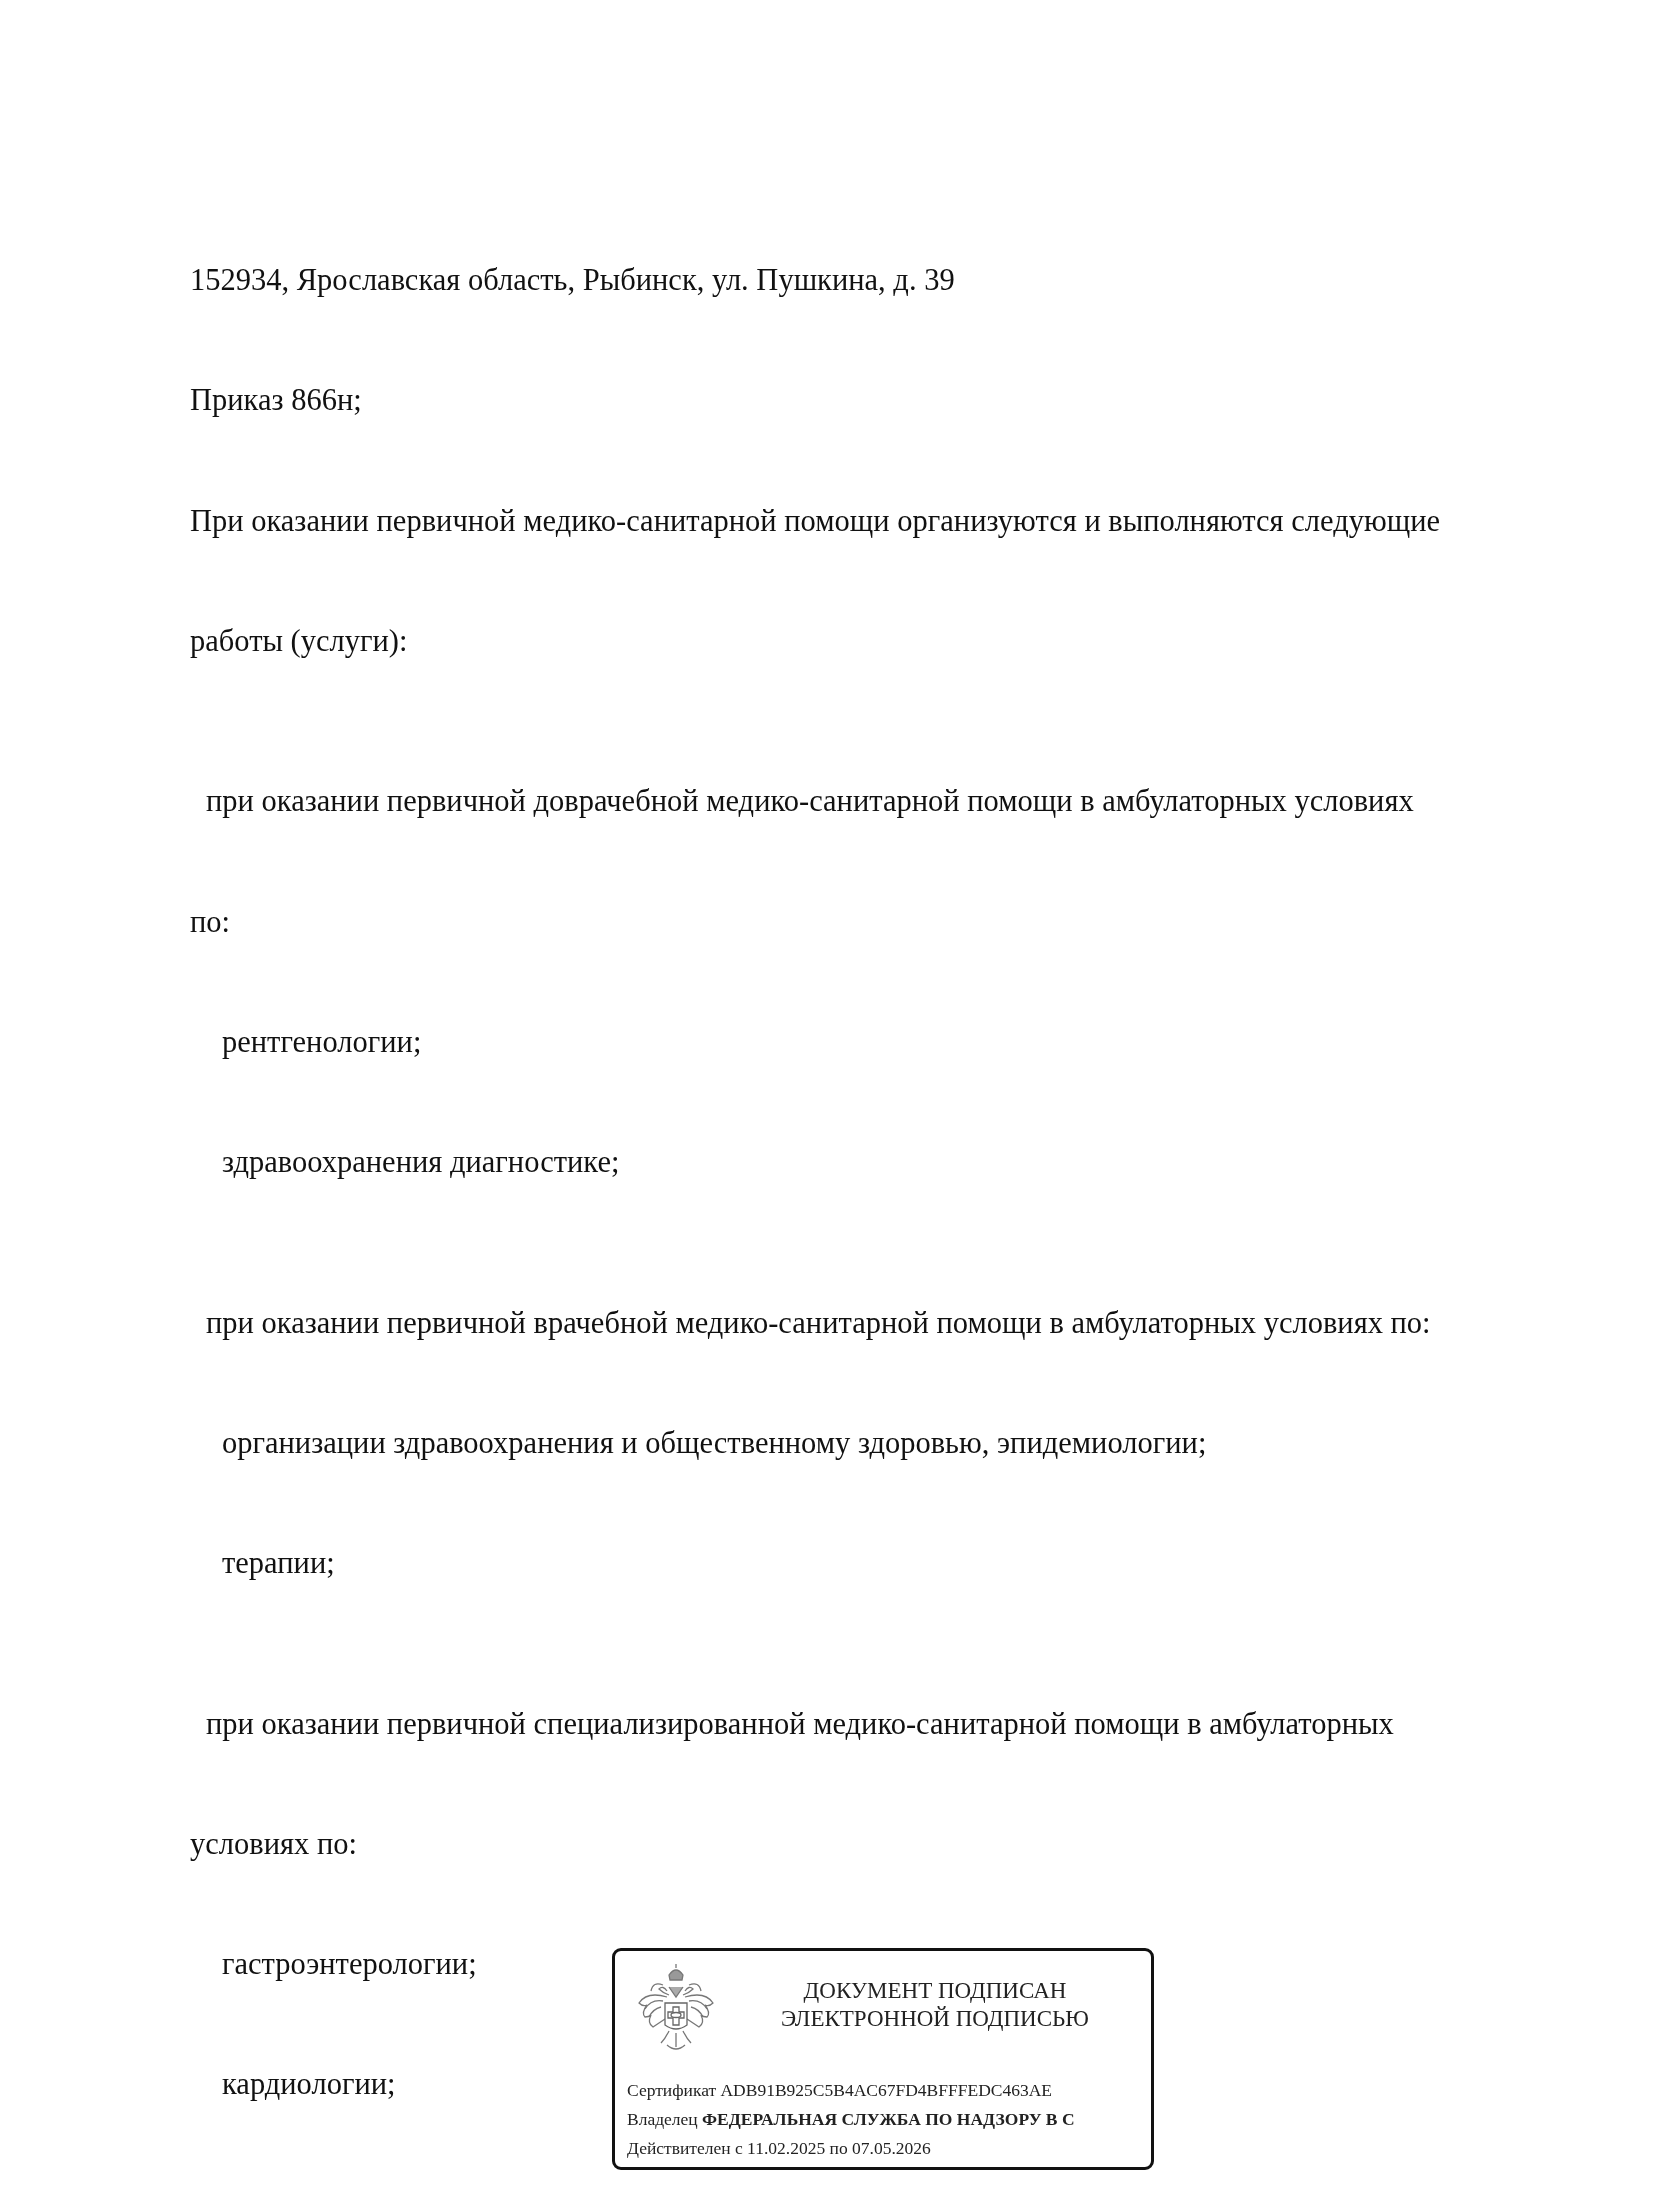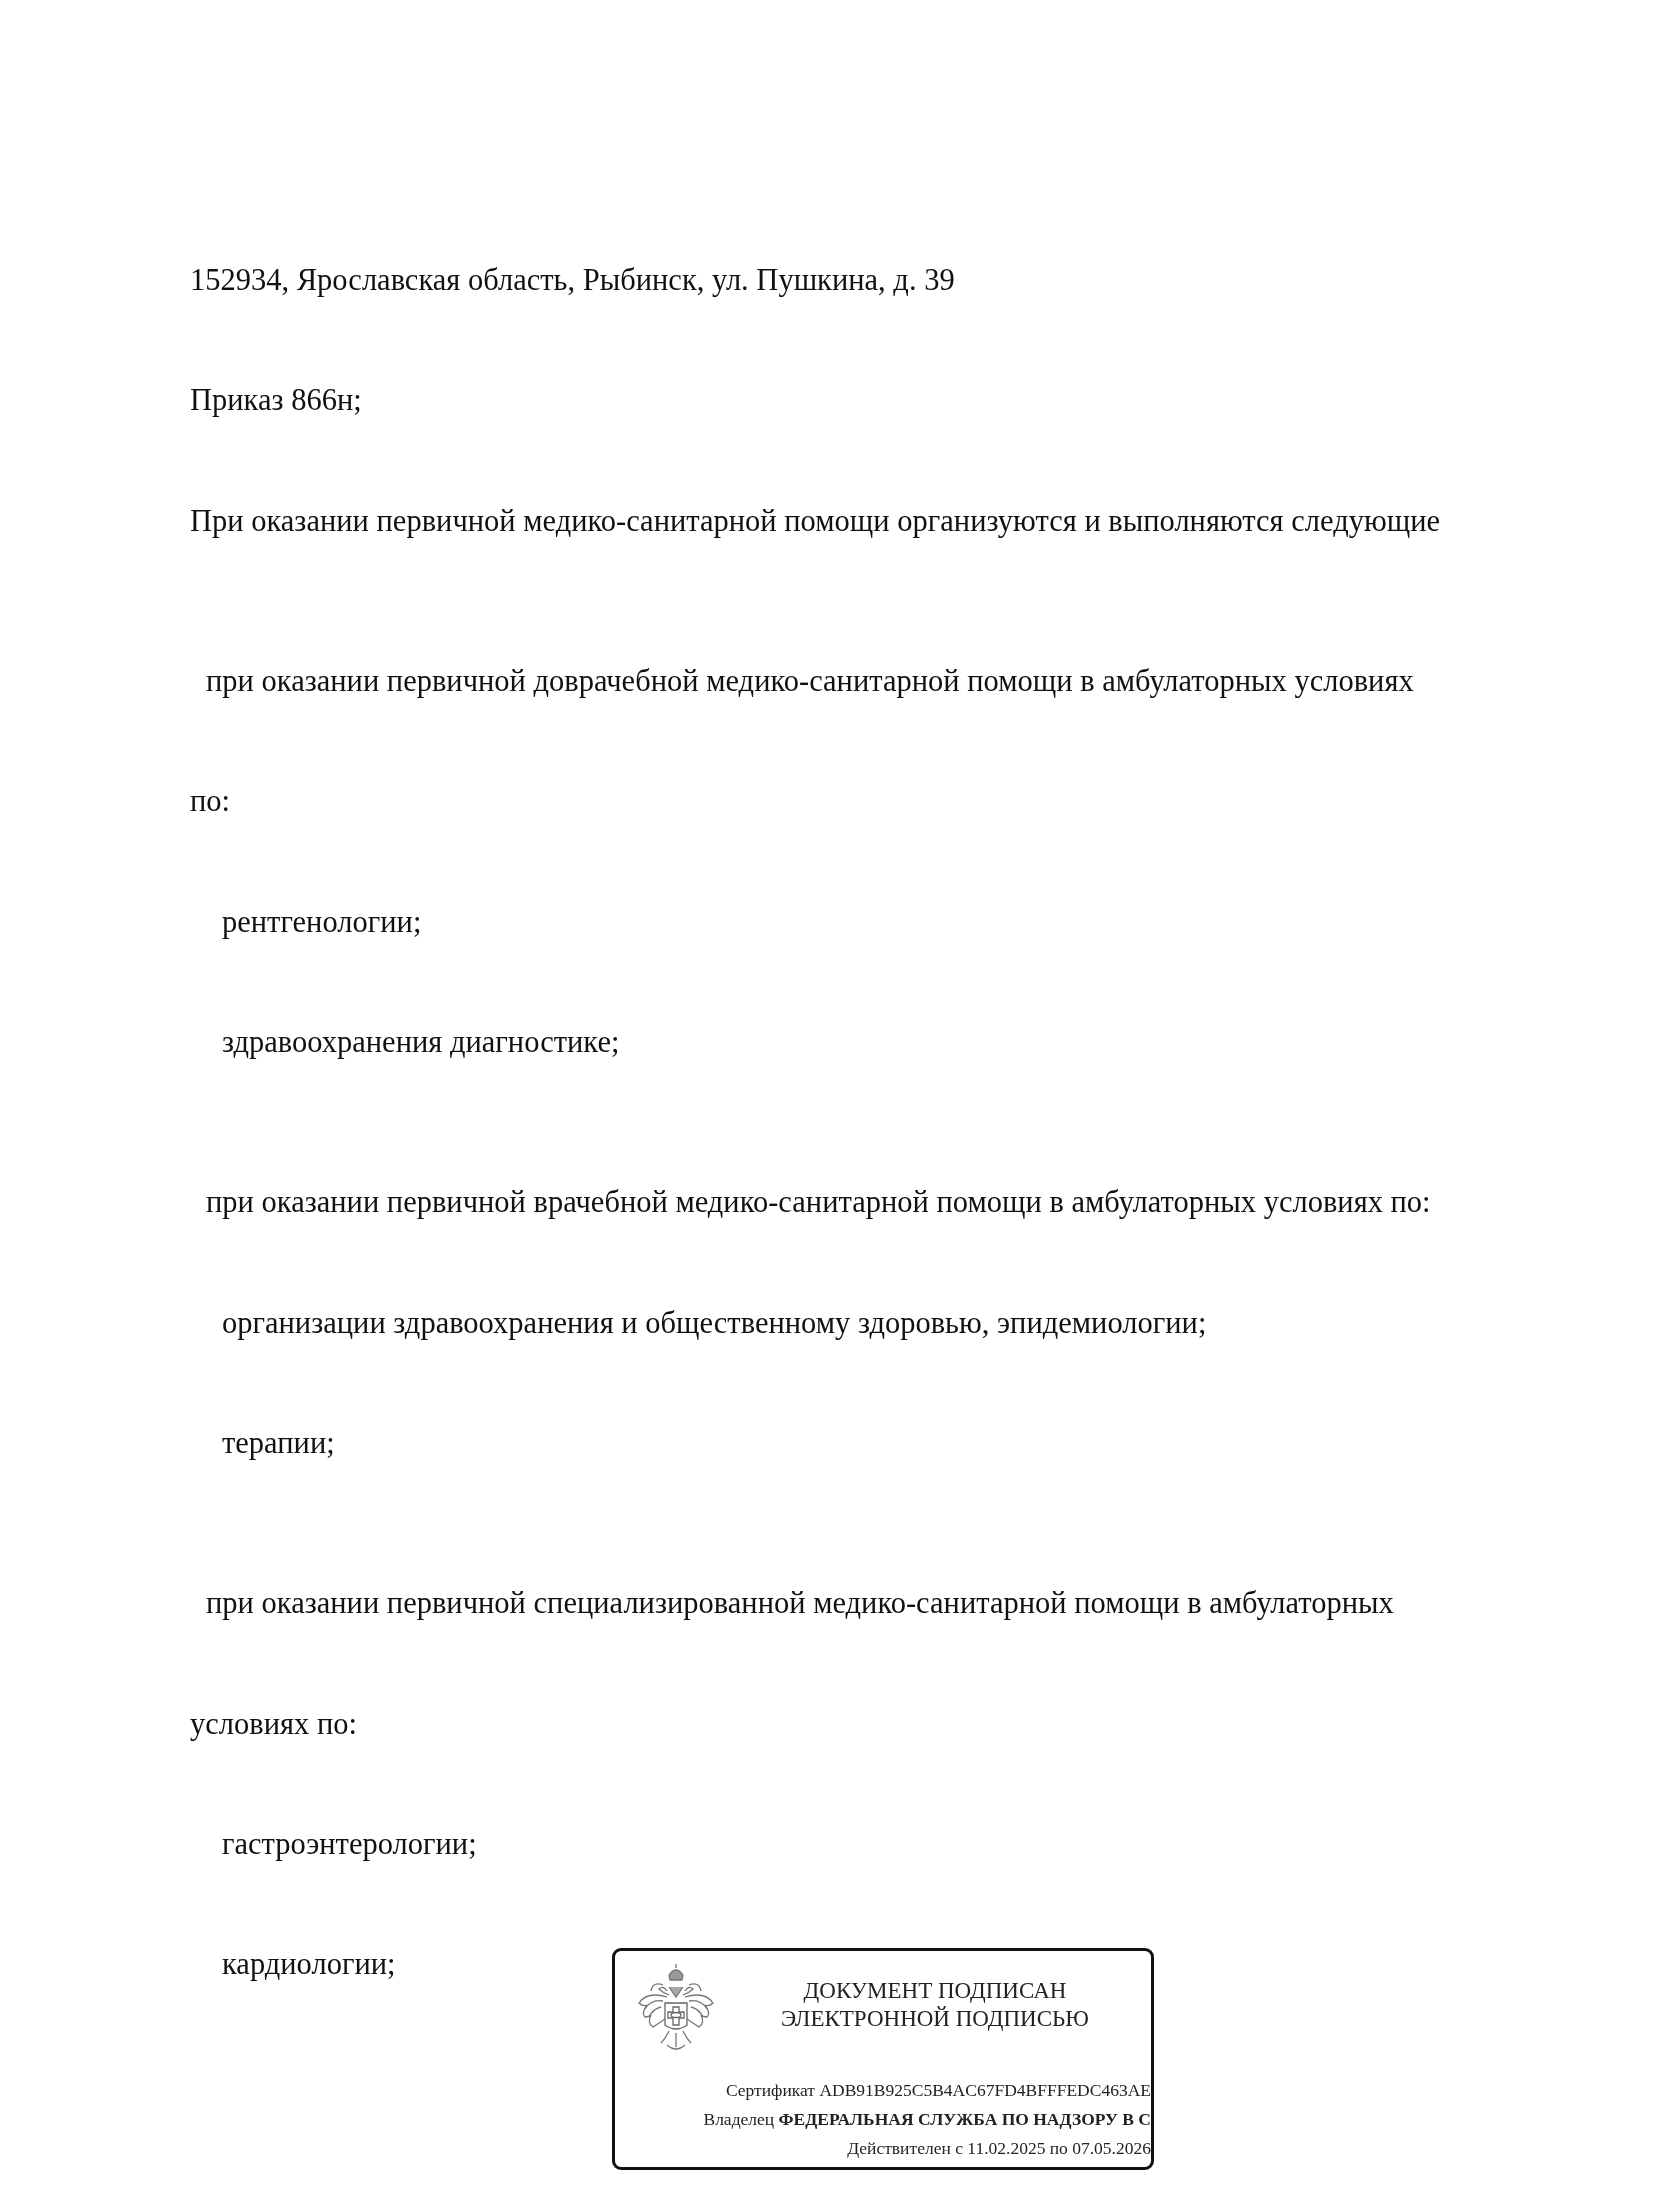--- a/index.html
+++ b/index.html
@@ -11,31 +11,32 @@
   .line { display:block; height:40.1px; }
   .ind1 { padding-left:16px; }
   .ind2 { padding-left:32px; }
   .stamp { position:absolute; left:612px; top:1948px; width:542px; height:222px;
            border:3px solid #111; border-radius:9px; box-sizing:border-box; background:#fff; }
   .emblem { position:absolute; left:18px; top:12px; width:86px; height:92px; }
   .stamp-title { position:absolute; left:120px; top:26px; width:400px; text-align:center;
                  font-size:23px; line-height:28px; color:#222; }
   .stamp-info { position:absolute; left:12px; top:125px; font-size:17.5px; line-height:29px;
                 color:#222; white-space:nowrap; width:524px; overflow:hidden; }
-  .stamp-info .row { display:block;text-align:right; }
+  .stamp-info .row { display:block; }
   .bold { font-weight:bold; }
 </style>
 </head>
 <body>
 
 <div class="page">
   <div class="body-text">
     <span class="line">152934, Ярославская область, Рыбинск, ул. Пушкина, д. 39</span>
     <span class="line">Приказ 866н;</span>
     <span class="line">При оказании первичной медико-санитарной помощи организуются и выполняются следующие</span>
+    <span class="line">работы (услуги):</span>
 
     <span class="line ind1">при оказании первичной доврачебной медико-санитарной помощи в амбулаторных условиях</span>
     <span class="line">по:</span>
     <span class="line ind2">рентгенологии;</span>
     <span class="line ind2">здравоохранения диагностике;</span>
 
     <span class="line ind1">при оказании первичной врачебной медико-санитарной помощи в амбулаторных условиях по:</span>
     <span class="line ind2">организации здравоохранения и общественному здоровью, эпидемиологии;</span>
     <span class="line ind2">терапии;</span>
 

